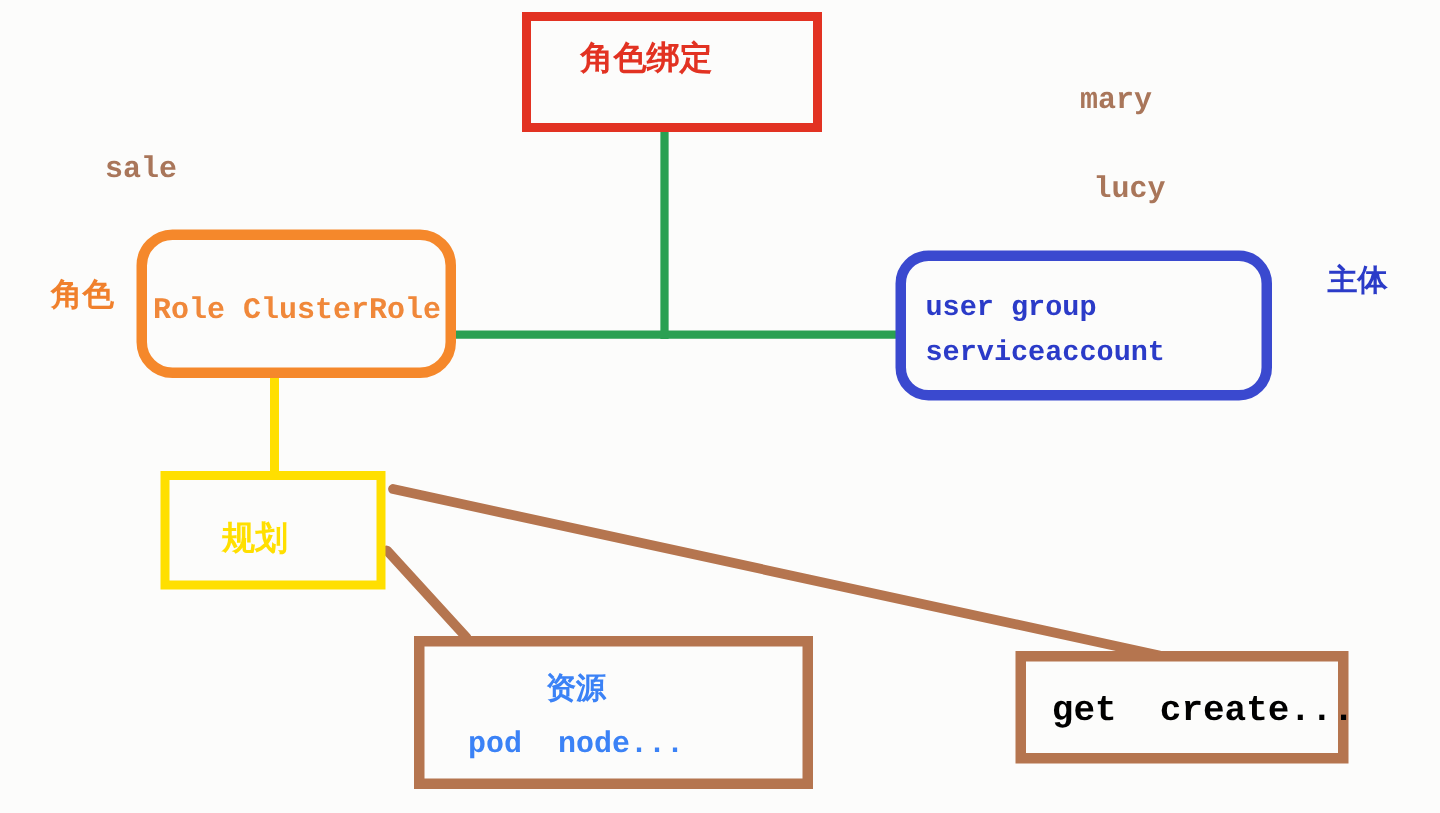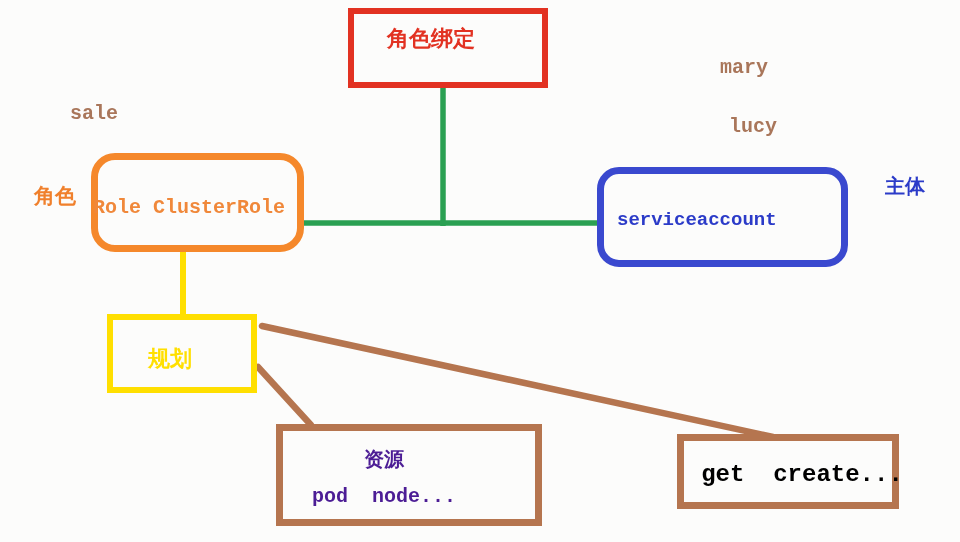--- a/index.html
+++ b/index.html
@@ -44,21 +44,21 @@
     font-size: 22px;
     padding: 0 34px 18px 0;
     font-family: "Liberation Sans", "DejaVu Sans", sans-serif;
   }
   .box-orange {
     left: 91px; top: 153px; width: 213px; height: 99px;
     border: 7px solid #f5882b;
     border-radius: 24px;
     color: #f0883a;
     font-size: 20px;
-    justify-content: flex-end;
+    justify-content: center;
     padding: 10px 12px 0 13px;
     overflow: visible;
   }
   .box-blue {
     left: 597px; top: 167px; width: 251px; height: 100px;
     border: 7px solid #3a49cf;
     border-radius: 22px;
     color: #2b3bc8;
     font-size: 19px;
     flex-direction: column;
@@ -71,21 +71,21 @@
     left: 107px; top: 314px; width: 150px; height: 79px;
     border: 6px solid #ffdf00;
     color: #ffdf00;
     font-size: 22px;
     padding: 10px 24px 0 0;
     font-family: Liberation Serif, serif;
   }
   .box-resources {
     left: 276px; top: 424px; width: 266px; height: 102px;
     border: 7px solid #b5754f;
-    color: #4c1d95;
+    color: #3b82f6;
     font-size: 20px;
     flex-direction: column;
     align-items: center;
     justify-content: center;
     padding: 6px 50px 0 0;
     line-height: 37px;
   }
   .box-verbs {
     left: 677px; top: 434px; width: 222px; height: 75px;
     border: 7px solid #b5754f;
@@ -129,20 +129,21 @@
 
   <div class="node box-red">
     <span>角色绑定</span>
   </div>
 
   <div class="node box-orange">
     <span>Role ClusterRole</span>
   </div>
 
   <div class="node box-blue">
+    <span>user group</span>
     <span>serviceaccount</span>
   </div>
 
   <div class="node box-yellow">
     <span>规划</span>
   </div>
 
   <div class="node box-resources">
     <span style="font-family:&quot;Liberation Sans&quot;,&quot;DejaVu Sans&quot;,sans-serif;">资源</span>
     <span>pod  node...</span>

